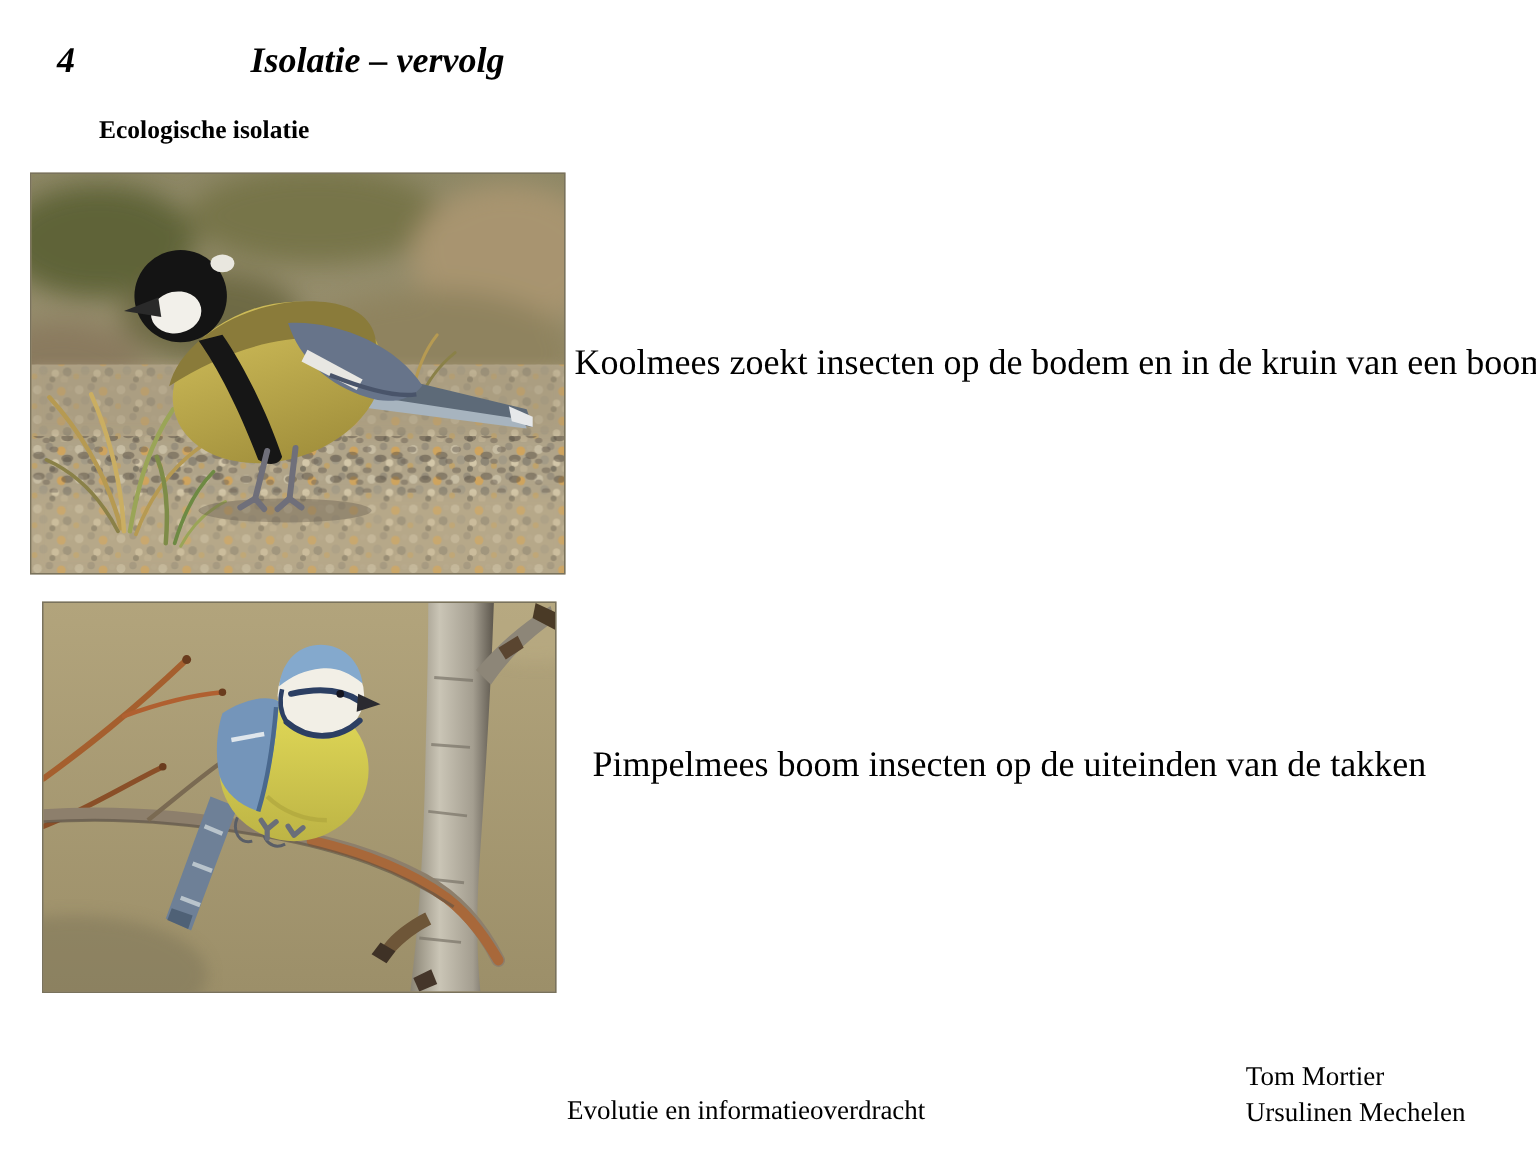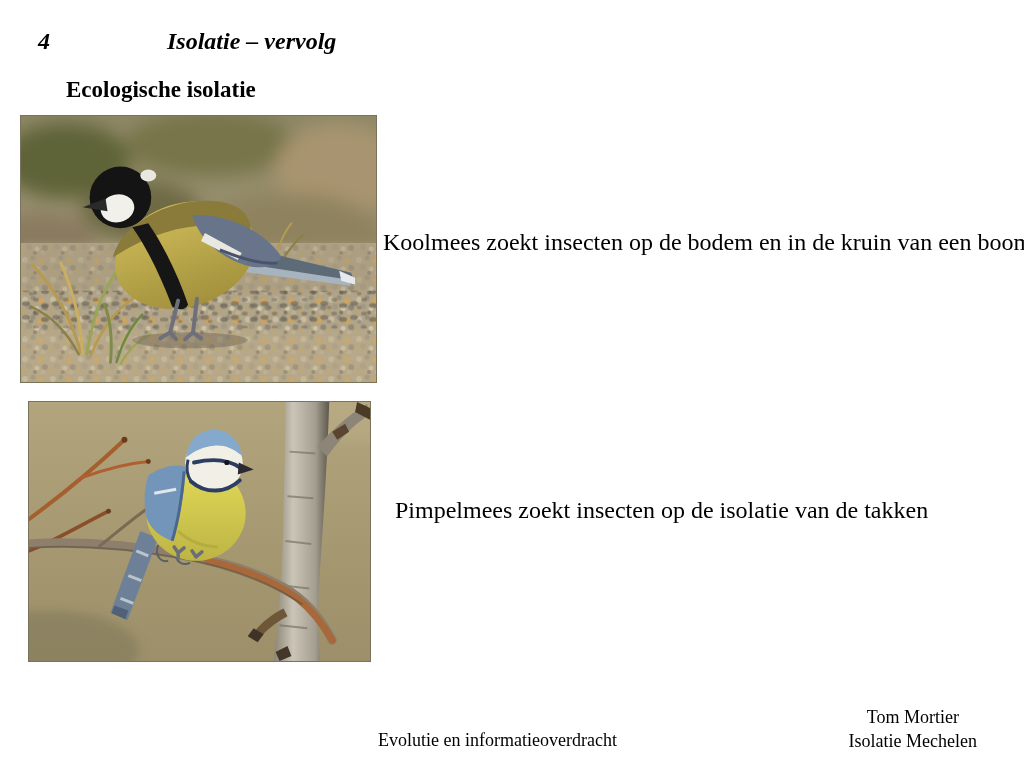--- a/index.html
+++ b/index.html
@@ -15,40 +15,40 @@
   .slide-number{
     left:38px;top:28px;
     font-size:24px;font-weight:bold;font-style:italic;
   }
   .slide-title{
     left:143px;top:28px;
     font-size:24px;font-weight:bold;font-style:italic;margin-left:24px;
   }
   .slide-subtitle{
     left:66px;top:77px;
-    font-size:23px;font-weight:bold;
+    font-size:17px;font-weight:bold;
   }
   .photo{
     box-sizing:border-box;
     border:1px solid rgba(90,85,70,.55);
     background:#a09478;
   }
   .photo svg{display:block;width:100%;height:100%;}
   #photo-koolmees{left:20px;top:115px;width:357px;height:268px;}
   #photo-pimpelmees{left:28px;top:401px;width:343px;height:261px;}
   .caption{
     font-size:24px;white-space:nowrap;line-height:24px;
   }
   #caption-koolmees{left:383px;top:230px;}
   #caption-pimpelmees{left:395px;top:498px;}
   #caption-conclusion{left:435px;top:634px;font-size:22px;}
   .footer-item{font-size:18px;line-height:24px;}
   #footer-left{left:62px;top:707px;}
   #footer-center{left:378px;top:728px;}
-  #footer-right{right:47px;top:705px;text-align:center;}
+  #footer-right{right:47px;top:705px;text-align:left;}
 </style>
 </head>
 <body>
 
 <div id="slide">
 
   <div class="abs slide-number">4</div>
   <div class="abs slide-title">Isolatie – vervolg</div>
   <div class="abs slide-subtitle">Ecologische isolatie</div>
 
@@ -241,22 +241,22 @@
         <polygon points="211,61 226,68 210,73" fill="#2a2a30"></polygon>
 
         <g stroke="#6a6e78" stroke-width="3.5" stroke-linecap="round" fill="none">
           <path d="M150,152 L146,146 M150,152 L156,147 M150,152 L150,158"></path>
           <path d="M168,156 L164,150 M168,156 L174,151"></path>
         </g>
       </g>
     </svg>
   </div>
 
-  <div class="abs caption" id="caption-pimpelmees">Pimpelmees zoekt insecten op de isolatie van de takken</div>
+  <div class="abs caption" id="caption-pimpelmees">Pimpelmees boom insecten op de uiteinden van de takken</div>
 
 
   <div class="abs footer-item" id="footer-center">Evolutie en informatieoverdracht</div>
   <div class="abs footer-item" id="footer-right">
     <div>Tom Mortier</div>
-    <div>Isolatie Mechelen</div>
+    <div>Ursulinen Mechelen</div>
   </div>
 
 </div>
 
 </body></html>

